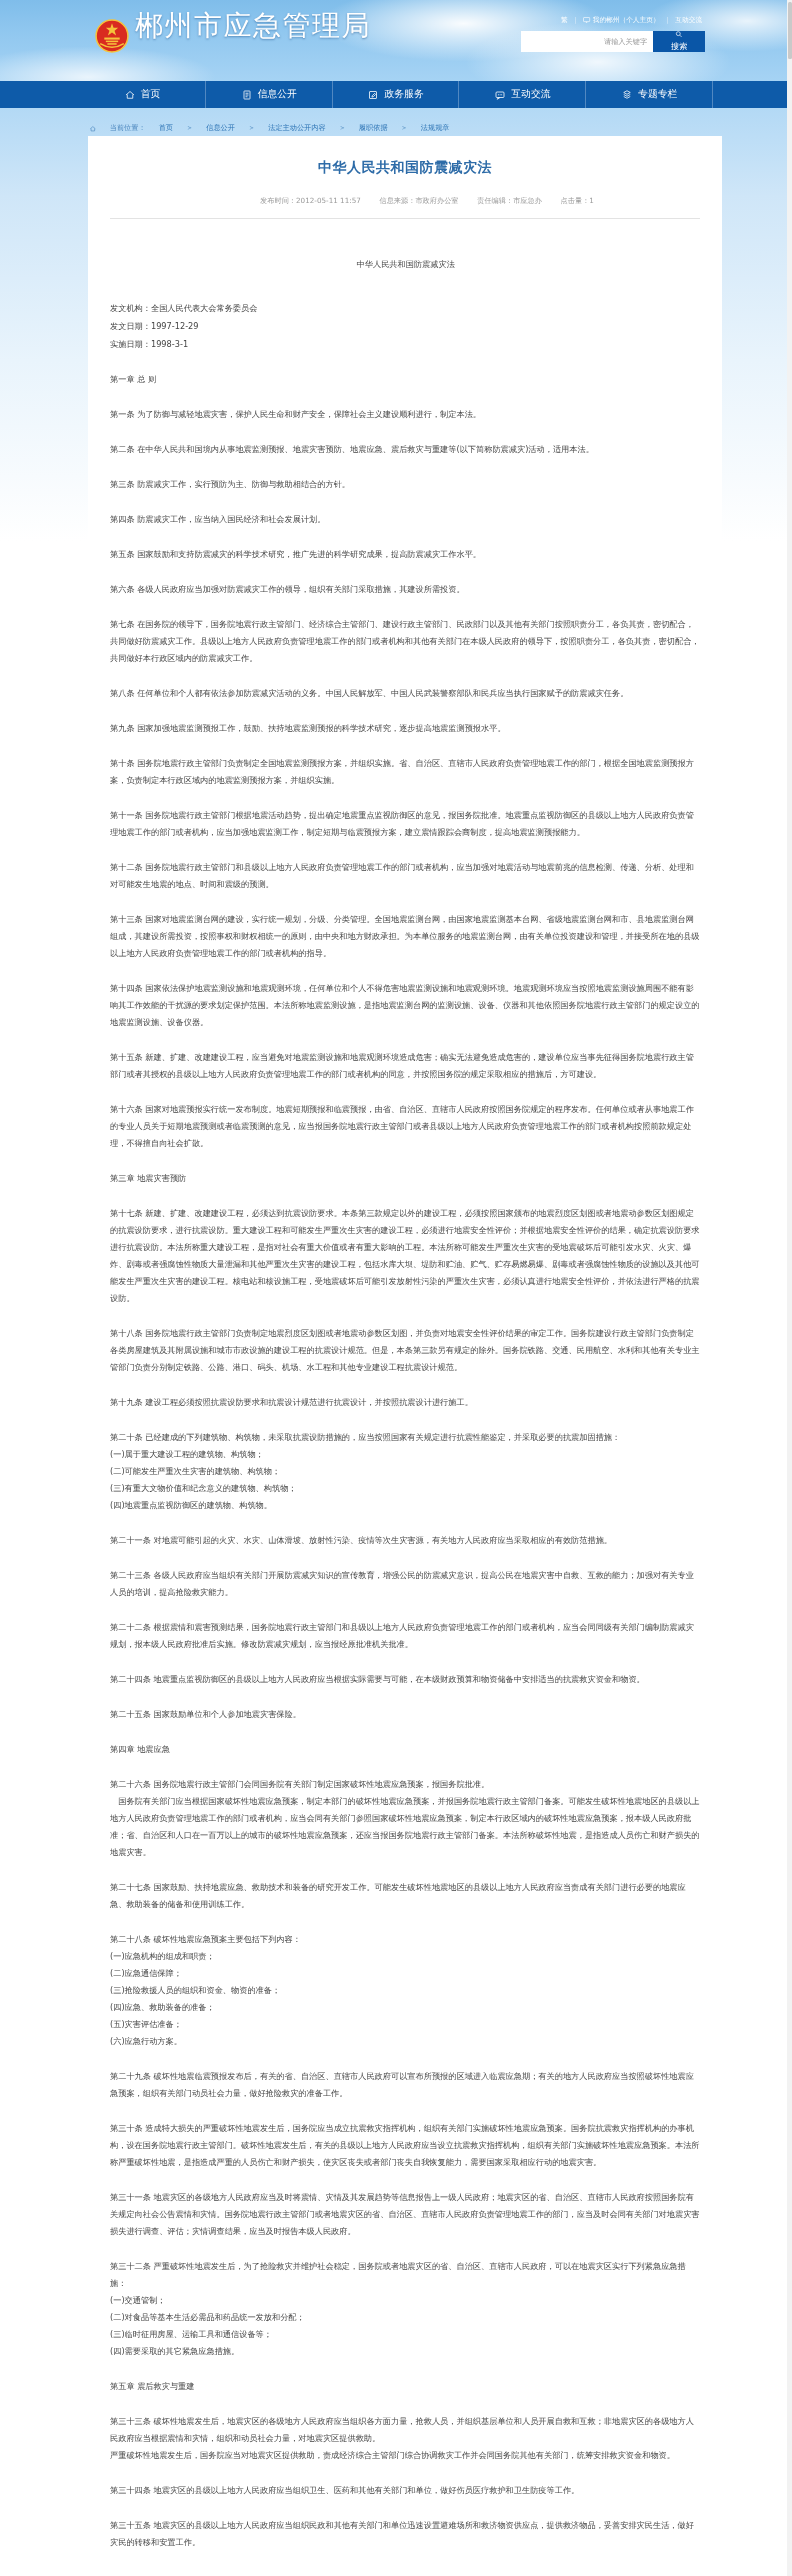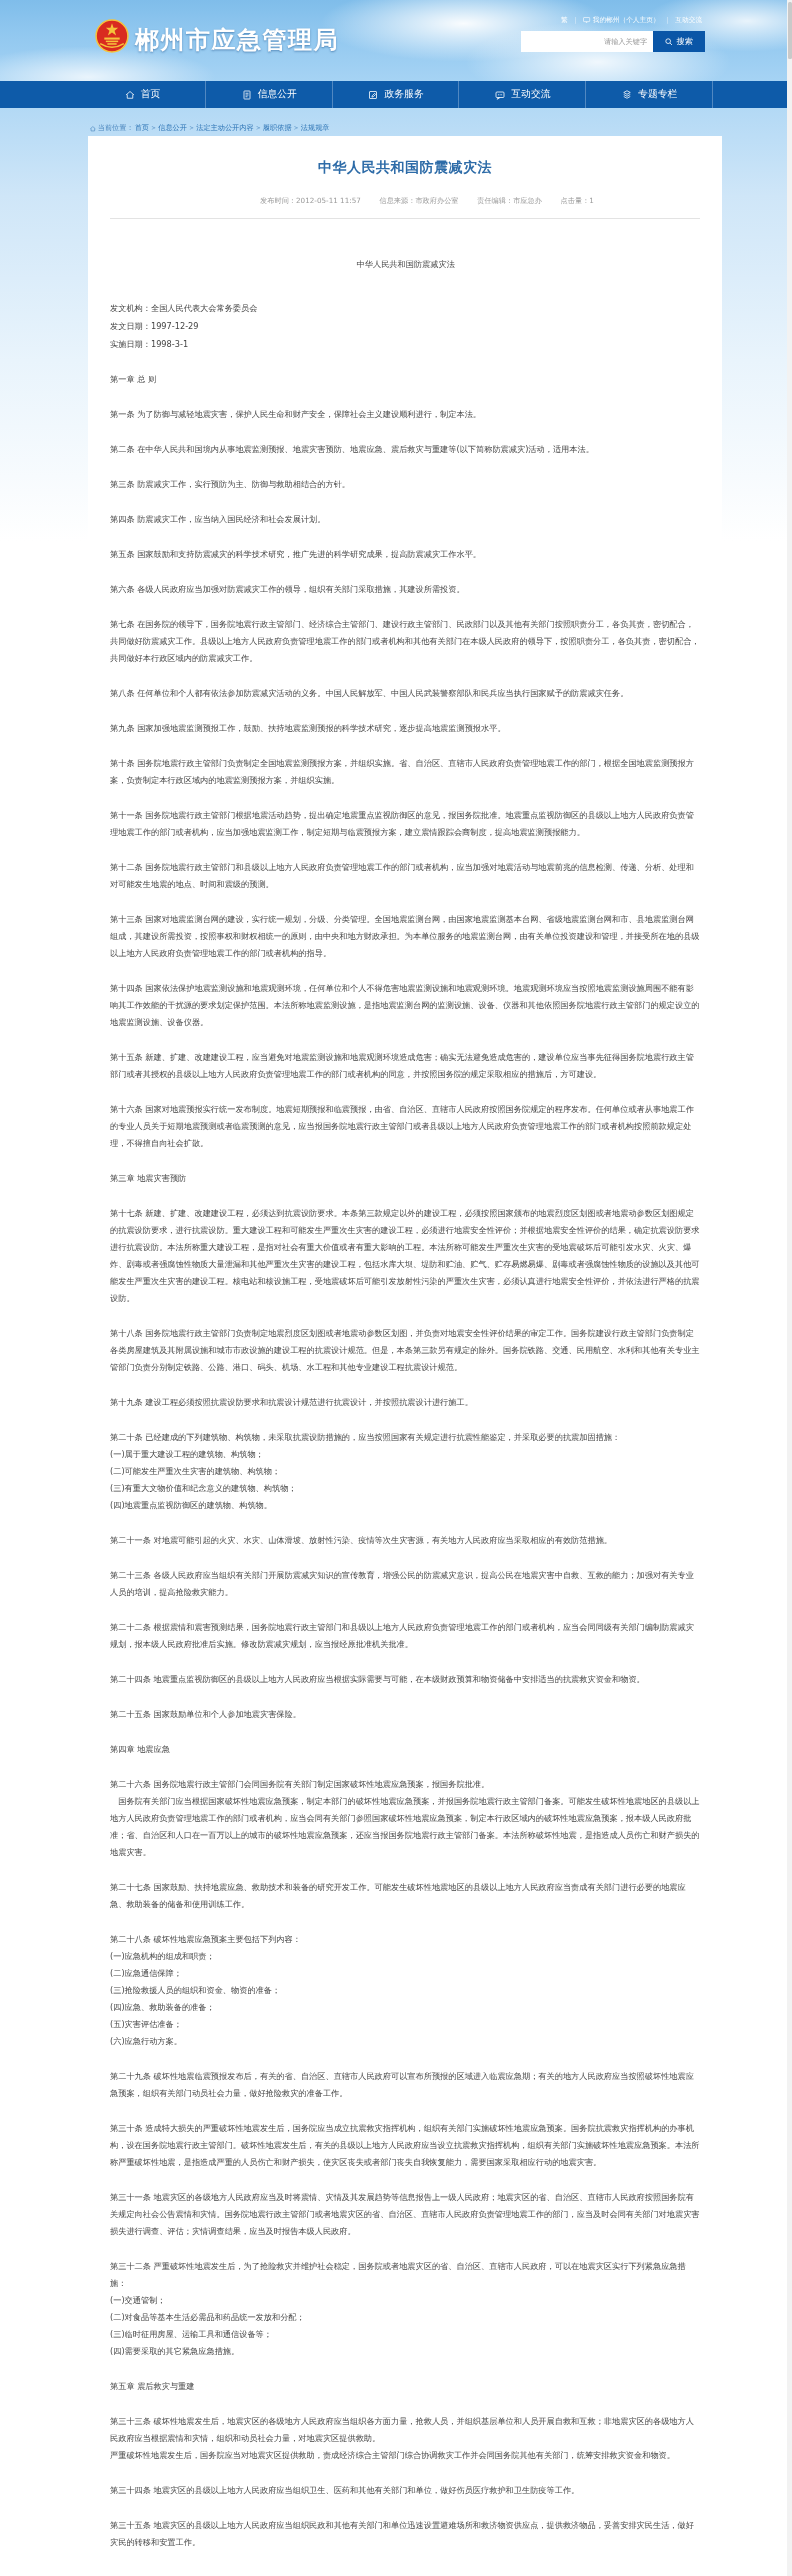--- a/index.html
+++ b/index.html
@@ -13,40 +13,40 @@
   }
   
   .banner { position:absolute; left:0; top:0; width:792px; height:81px;
     background: linear-gradient(180deg,#7fbdea 0,#90c7ef 31px,#a6d3f4 81px); overflow:hidden; }
   .cloud { position:absolute; background:radial-gradient(ellipse at center, rgba(255,255,255,.95) 0%, rgba(255,255,255,0) 70%); border-radius:50%; }
   .c1 { left:319px; top:-15.5px; width:289px; height:77px; }
   .c2 { left:464px; top:20.6px;  width:268px; height:82px; opacity:.9; }
   .c3 { left:-41px; top:46px;  width:258px; height:62px; opacity:.8; }
   .c4 { left:644px; top:-10.3px; width:206px; height:62px; opacity:.85; }
   .emblem { position:absolute; left:95px; top:17px; width:34px; height:38px; }
-  .site-title { position:absolute; left:135px; top:24px; font-size:24px; font-weight:bold; color:#fff;
+  .site-title { position:absolute; left:135px; top:7px; font-size:28px; font-weight:normal; color:#fff;
     letter-spacing:1.5px; text-shadow:0 1px 2.1px rgba(16,70,130,.5); white-space:nowrap; }
   .top-links { position:absolute; left:561px; top:15.5px; width:170px; color:#fff; font-size:6.7px;
     display:flex; align-items:center; gap:4.6px; white-space:nowrap; }
   .top-links .sep { opacity:.75; }
   .top-links .lnk { display:flex; align-items:center; gap:2.1px; cursor:pointer; }
   .search-box { position:absolute; left:521px; top:31px; width:184px; height:21px; display:flex; }
   .search-input { width:133px; height:21px; border:0; background:#fff; padding:0 6.2px; font-size:7.2px; color:#333;
     font-family:inherit; outline:none;text-align:right; }
   .search-input::placeholder { color:#9a9a9a; }
   .search-btn { width:52px; height:21px; border:0; background:#0a56a7; color:#fff; font-size:8.2px;
-    font-family:inherit; display:flex; align-items:center; justify-content:center; gap:3.6px; cursor:pointer; }
+    font-family:inherit; display:flex; align-items:center; justify-content:center; gap:3.6px; cursor:pointer;flex-direction:column; }
   
   .nav { position:absolute; left:0; top:81px; width:792px; height:27px; background:#0e5ba9; }
   .nav-inner { width:634px; height:27px; margin:0 auto; display:flex; }
   .nav-item { flex:1; display:flex; align-items:center; justify-content:center; gap:5.2px;
     color:#fff; font-size:9.8px; border-right:0.5px solid rgba(255,255,255,.28); cursor:pointer; }
   .nav-item svg { display:block; }
   
-  .breadcrumb { position:absolute; left:89px; top:123px; display:flex; align-items:flex-end; gap:1px;
+  .breadcrumb { position:absolute; left:89px; top:123px; display:flex; align-items:flex-end; gap:13px;
     font-size:7.2px; color:#4d88bf; }
   .breadcrumb .bc-link { color:#2d74b5; cursor:pointer; }
   
   .card { position:absolute; left:88px; top:136px; width:634px; height:3439px; background:#fff; }
   .art-title { padding-top:23px; text-align:center; color:#2e6ca8; font-size:14px; font-weight:bold; letter-spacing:0.5px; }
   .art-meta { margin-top:18.5px; text-align:center; color:#9a9a9a; font-size:7.2px;padding-left:44px; }
   .art-meta span { margin:0 8.2px; }
   .divider { margin:12.4px 22px 0 22px; border-bottom:0.5px solid #e3e3e3; }
   .doc { position:absolute; left:22px; right:20.6px; top:120px; height:3125px; overflow:hidden;
     font-size:8.2px; color:#454545; word-break:break-all; }

